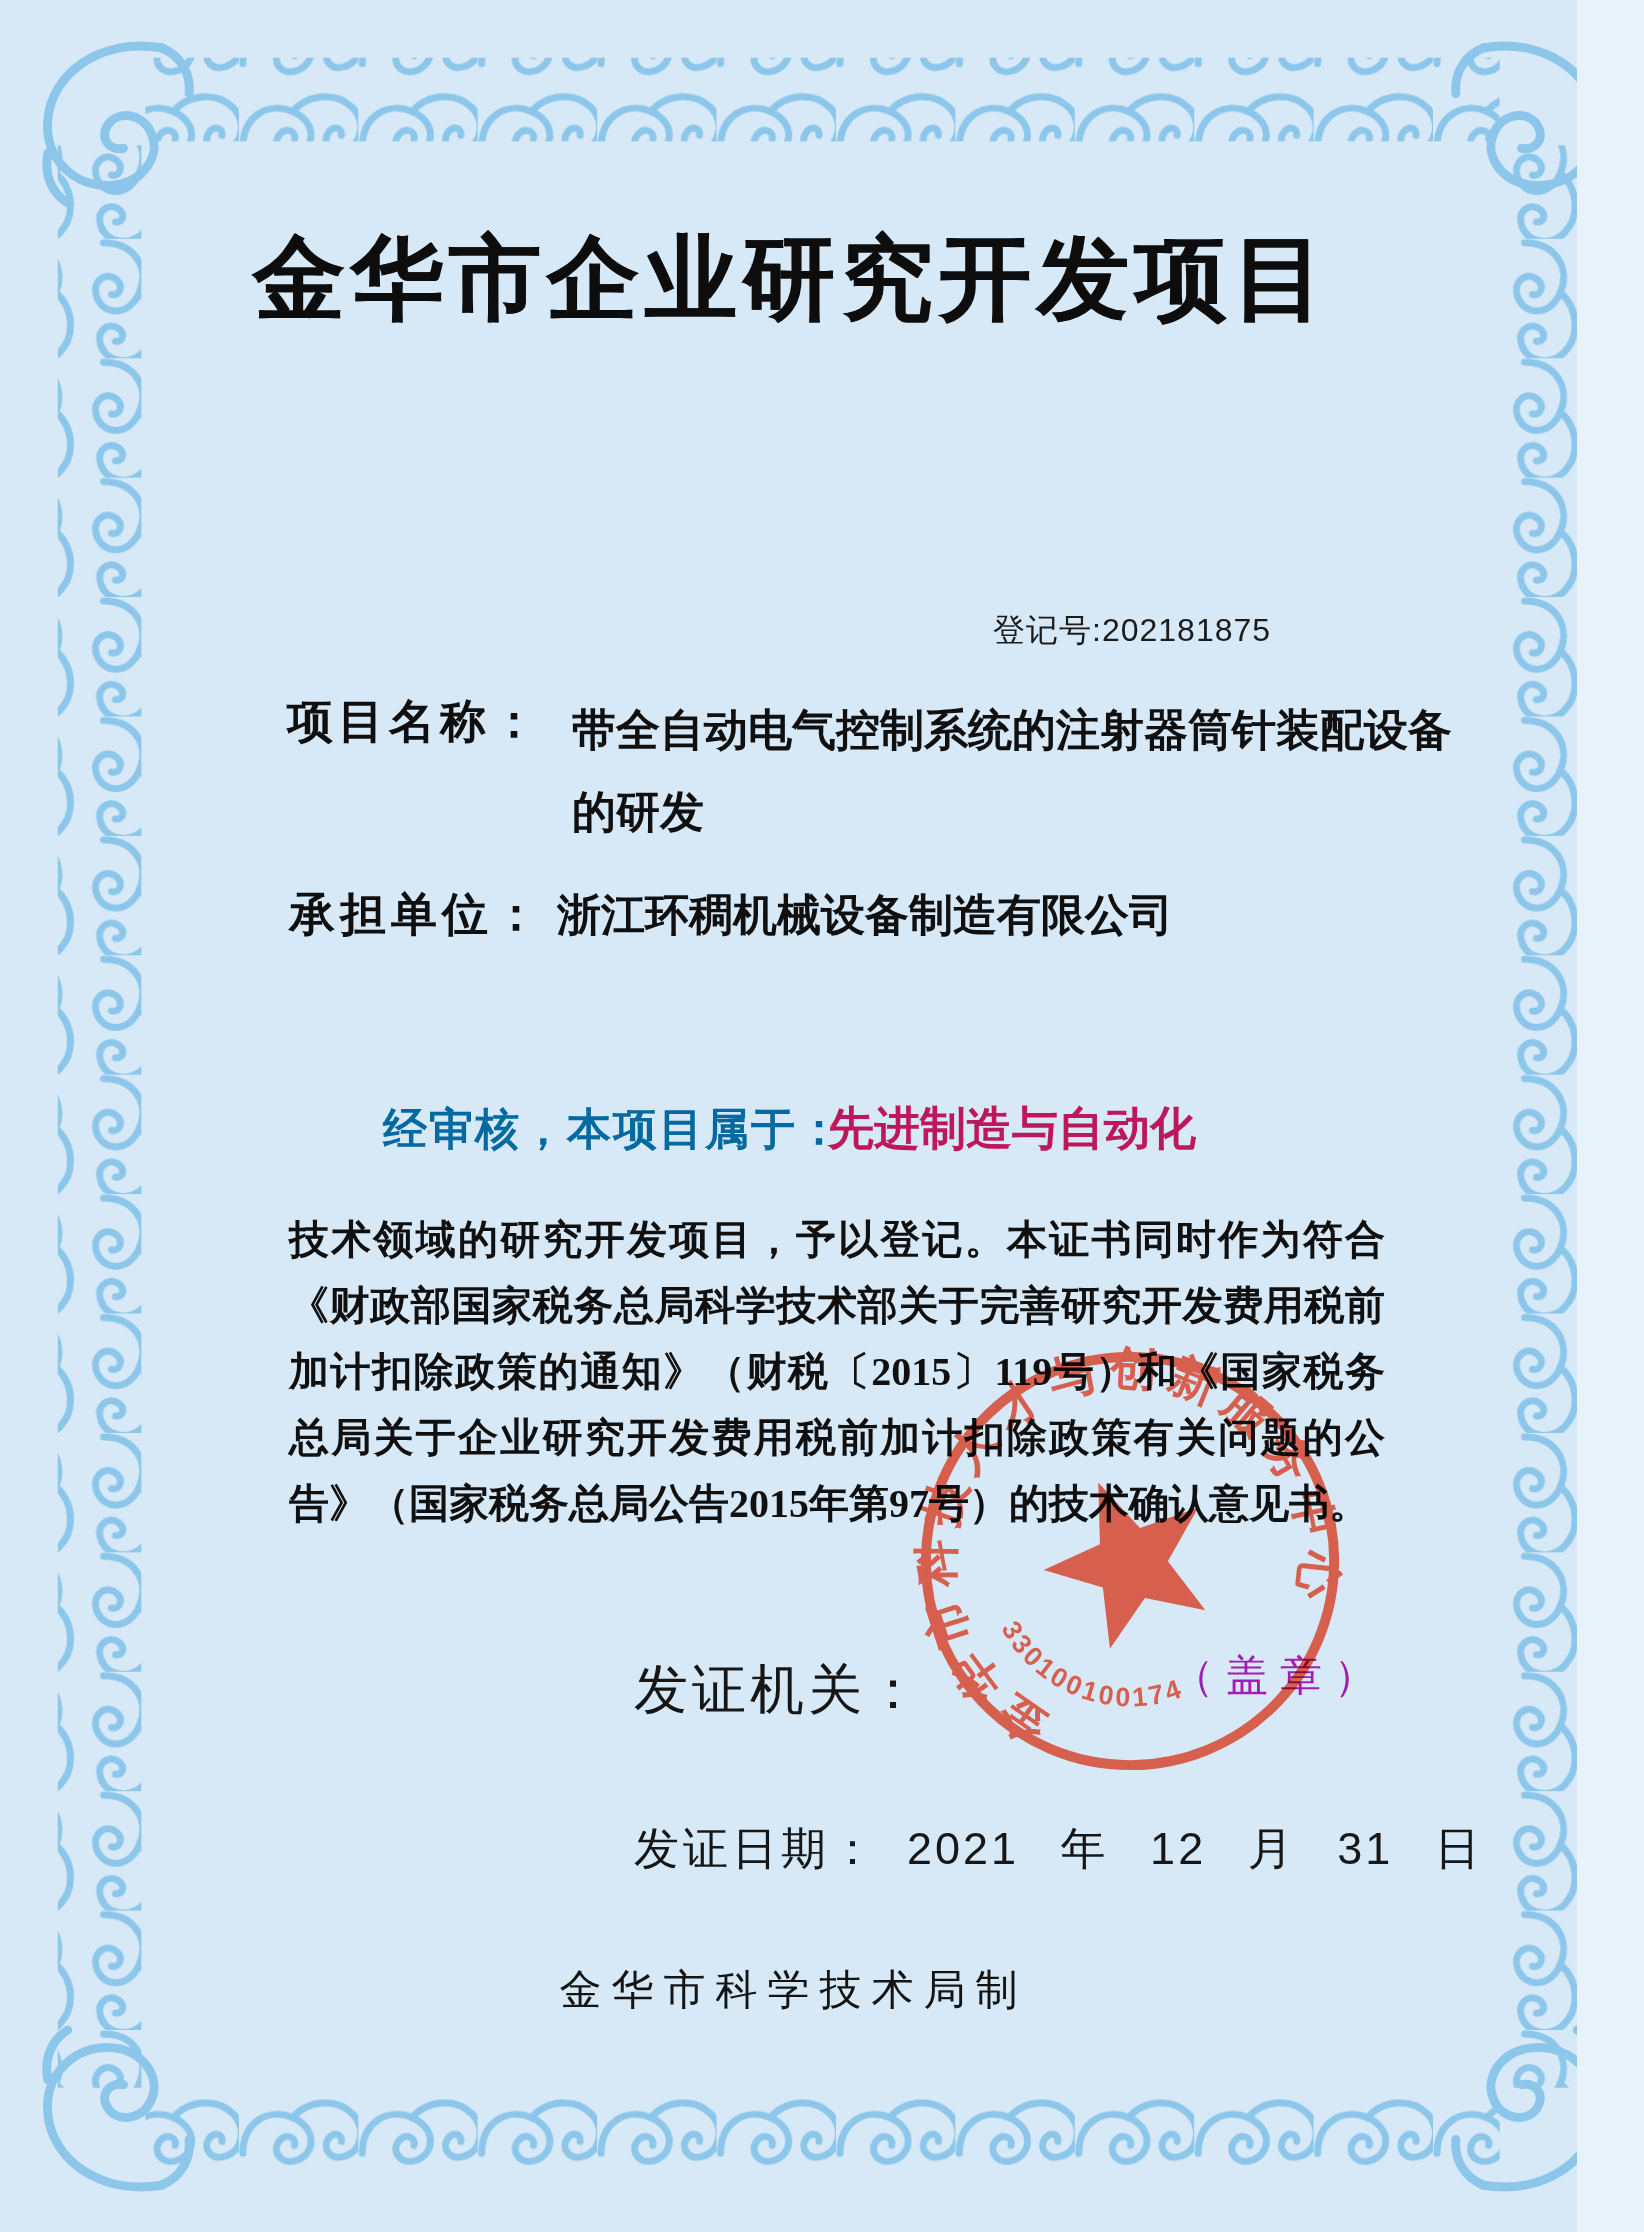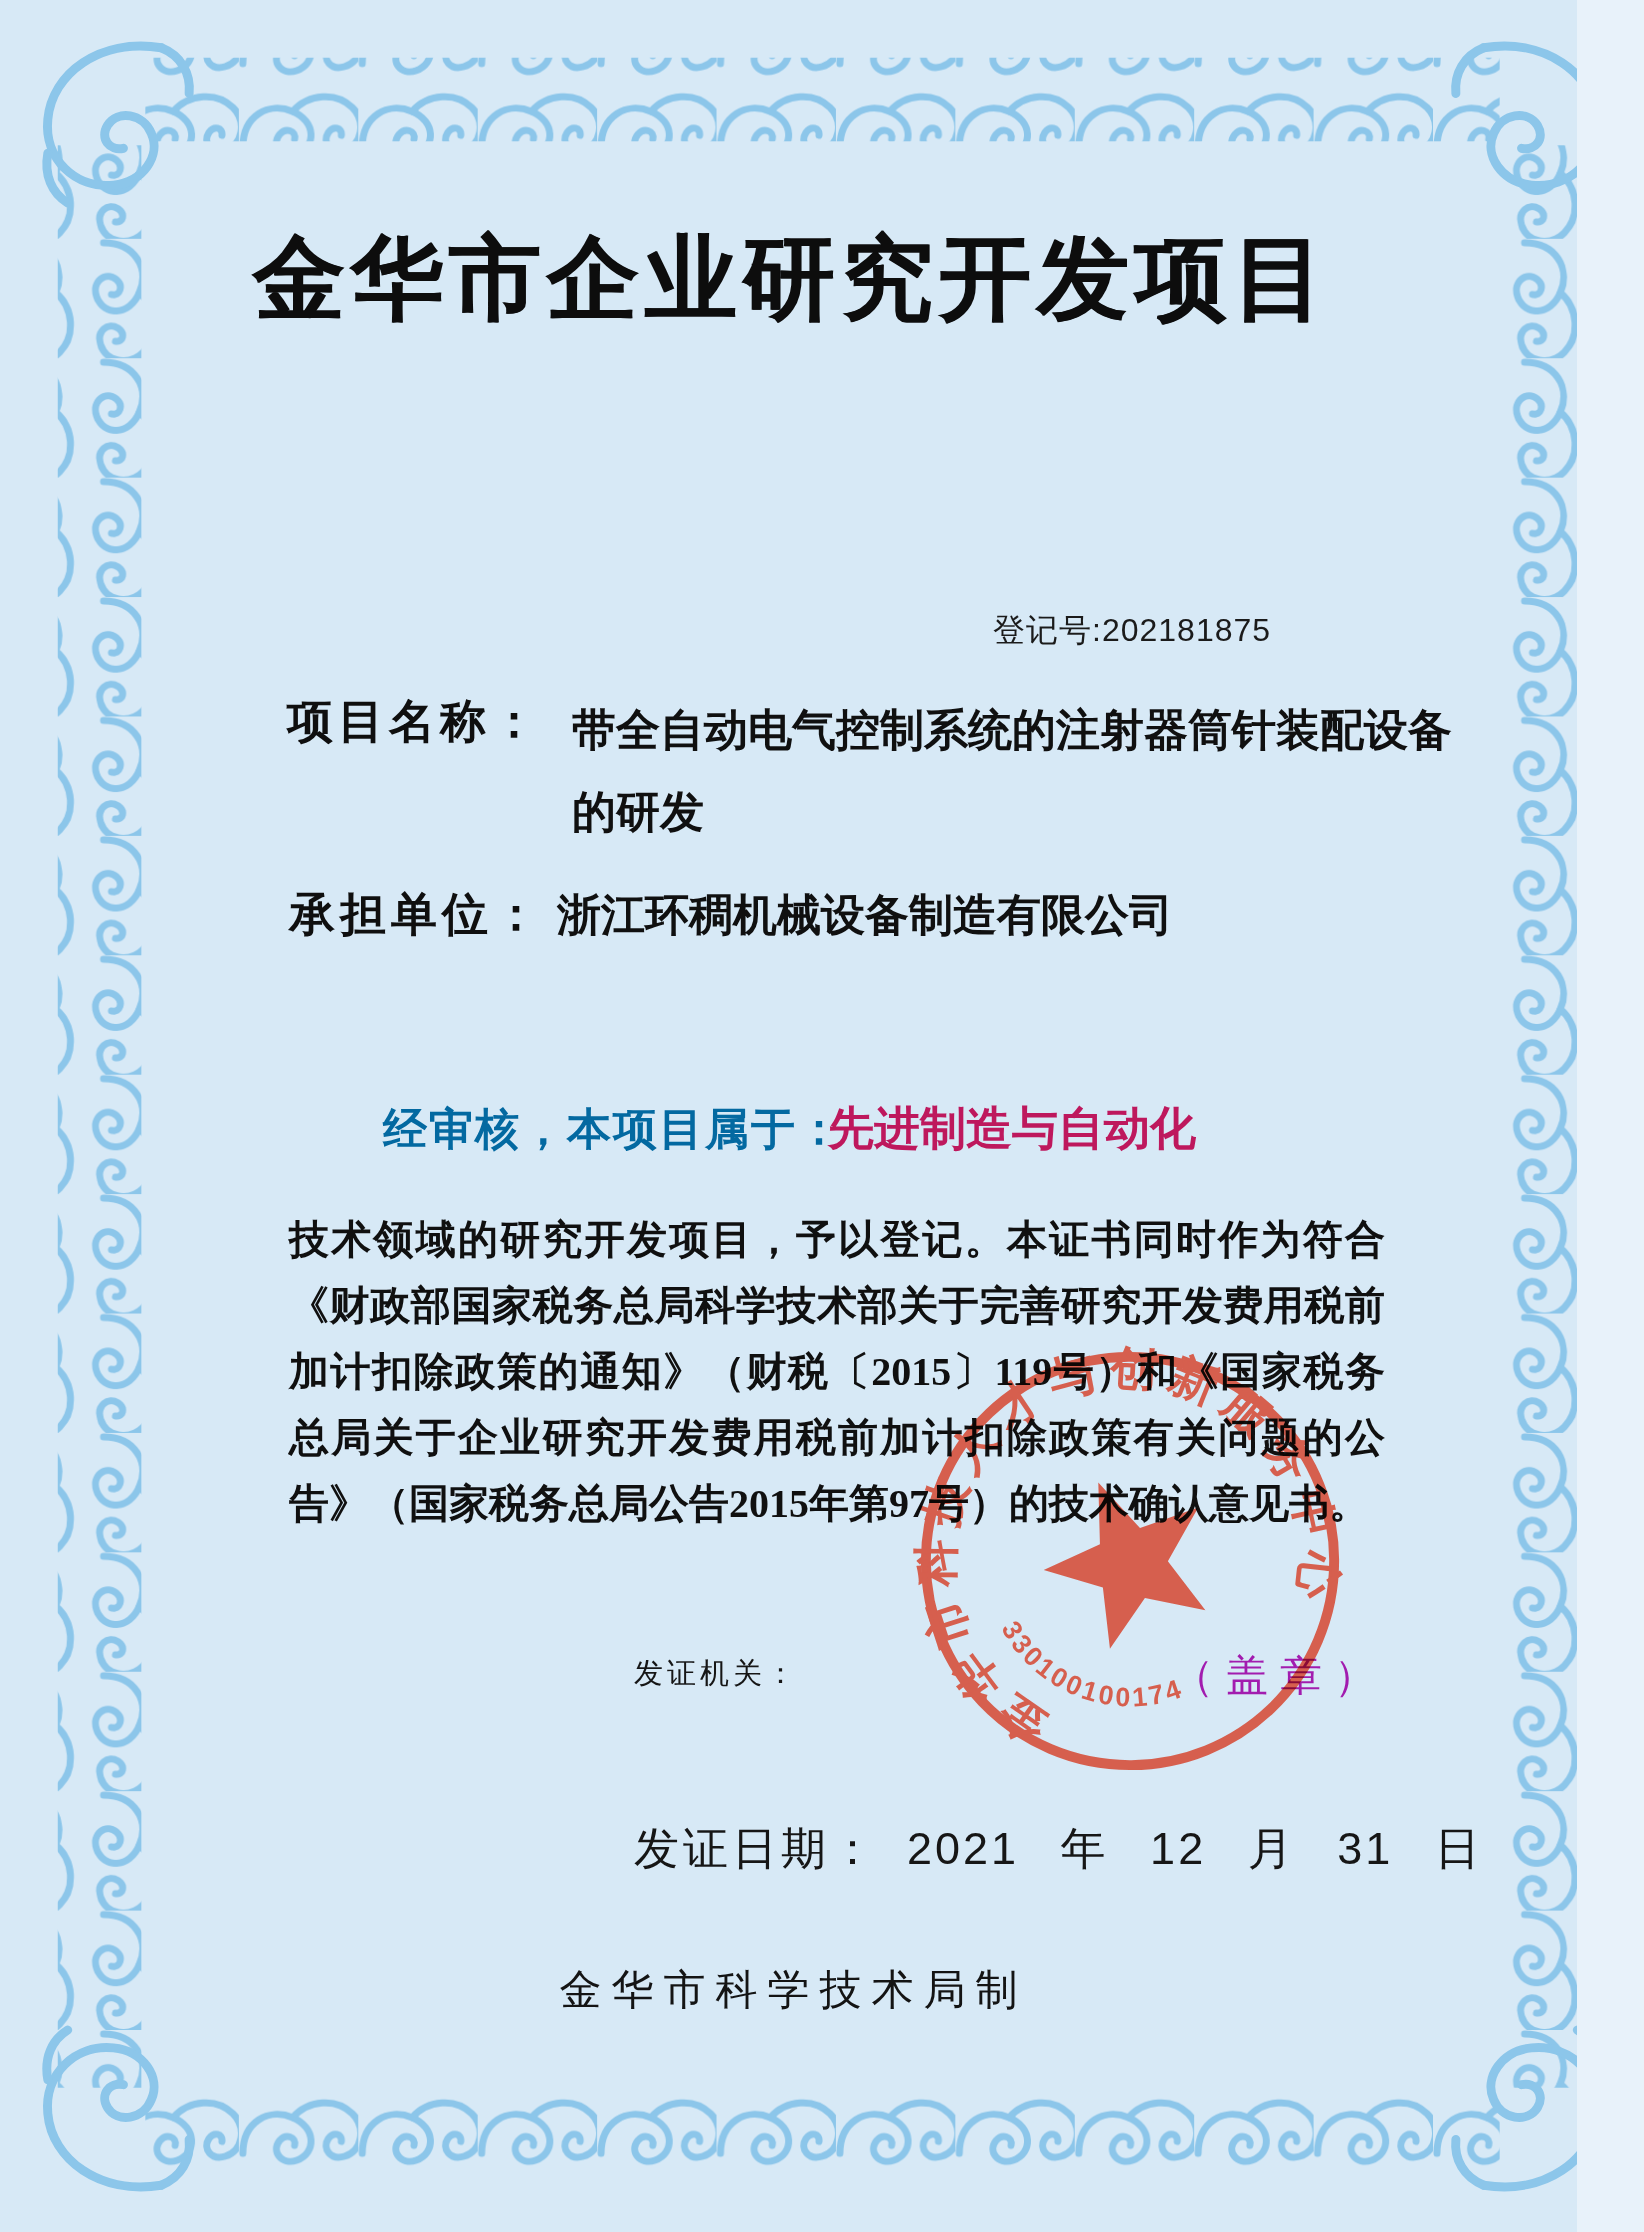--- a/index.html
+++ b/index.html
@@ -86,21 +86,21 @@
     font-family: "Liberation Serif", "DejaVu Serif", serif;
     font-weight: 700;
     font-size: 40px;
     line-height: 66px;
     text-align: justify;
     color: #101010;
   }
 
   .issuer-label {
     position: absolute; top: 1654px; left: 634px;
-    font-size: 29px; font-weight: 500; letter-spacing: 4px;
+    font-size: 54px; font-weight: 500; letter-spacing: 4px;
   }
   .seal-note {
     position: absolute; top: 1648px; left: 1172px;
     font-size: 42px; font-weight: 500; letter-spacing: 12px;
     color: #a21caf; z-index: 1;
   }
   .date-row {
     position: absolute; top: 1819px; left: 634px;
     font-size: 45px; font-weight: 500; letter-spacing: 4px;
     white-space: nowrap;

